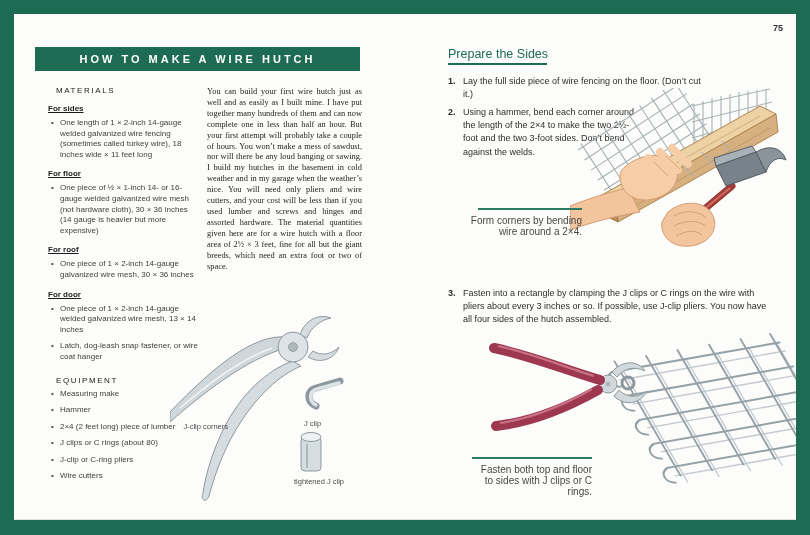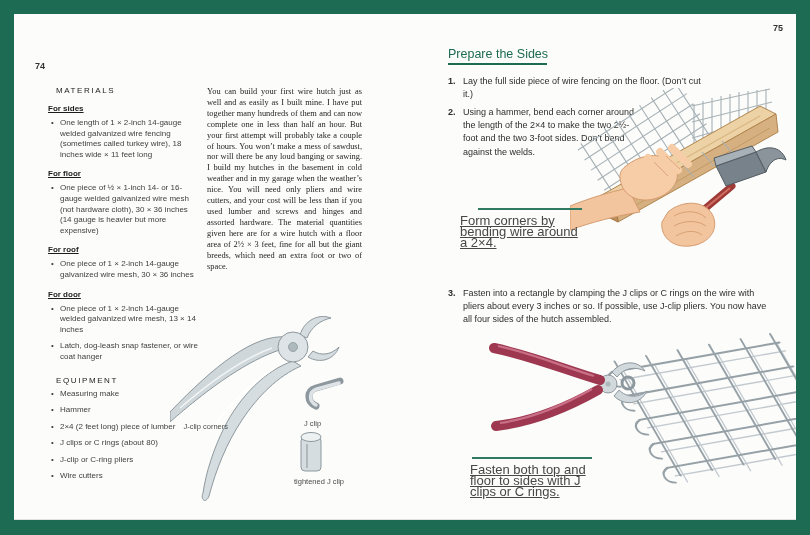--- a/index.html
+++ b/index.html
@@ -11,32 +11,33 @@
   .smallcaps-head{font-size:8px;font-weight:normal;letter-spacing:1.6px;color:#1c1c1c;margin:0 0 4px 8px;}
   .group-label{font-size:8px;font-weight:bold;color:#1c1c1c;margin:9px 0 5px 0;text-decoration:underline;}
   .bullet{position:relative;font-size:8px;line-height:10.6px;color:#3f3f3f;padding-left:12px;margin:0 0 6px 0;}
   .bullet::before{content:"•";position:absolute;left:3px;top:0;color:#3f3f3f;}
   .serif-body{font-family:"Liberation Serif",serif;font-size:8.4px;line-height:10.9px;color:#232323;text-align:justify;}
   .ill-label{font-size:7.5px;color:#4d4d4d;}
   .section-heading{color:#1d6b53;font-size:12.5px;font-weight:normal;}
   .heading-rule{background:#1d6b53;height:2px;}
   .step{display:flex;font-size:9px;line-height:13.2px;color:#2e2e2e;}
   .step .num{width:15px;font-weight:bold;flex:none;}
-  .caption{font-size:13px;line-height:11px;color:#474747;text-align:left;text-decoration:underline;}
+  .caption{font-size:10px;line-height:11px;color:#474747;text-align:right;}
   .caption-rule{height:1.5px;background:#2e7a63;margin-bottom:5px;margin-left:auto;}
   .page-edge{position:absolute;left:0;bottom:0;width:100%;height:1px;background:#e2e2df;}
 </style>
 </head>
 <body>
 
 <div class="frame">
   <div class="spread">
 
     <div class="abs pagenum" style="left:21px;top:4px;margin-top:43px;">74</div>
 
+    <div class="abs banner" style="left:21px;top:33px;width:325px;height:24px;">HOW TO MAKE A WIRE HUTCH</div>
 
     <div class="abs" style="left:34px;top:72px;width:152px;">
       <div class="smallcaps-head">MATERIALS</div>
 
       <div>
         <div class="group-label">For sides</div>
         <div class="bullet">One length of 1 × 2-inch 14-gauge welded galvanized wire fencing (sometimes called turkey wire), 18 inches wide × 11 feet long</div>
       </div>
       <div>
         <div class="group-label">For floor</div>

